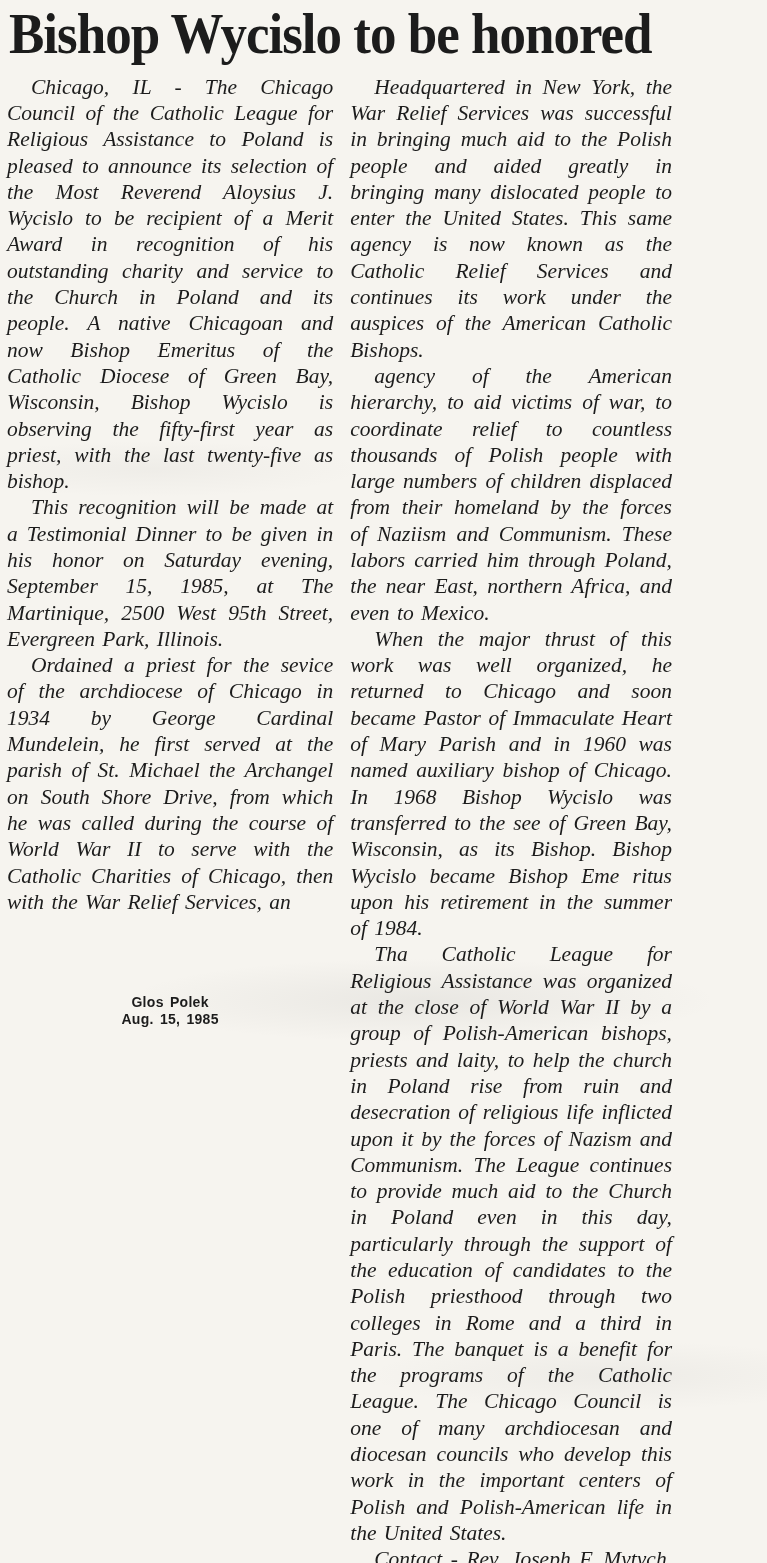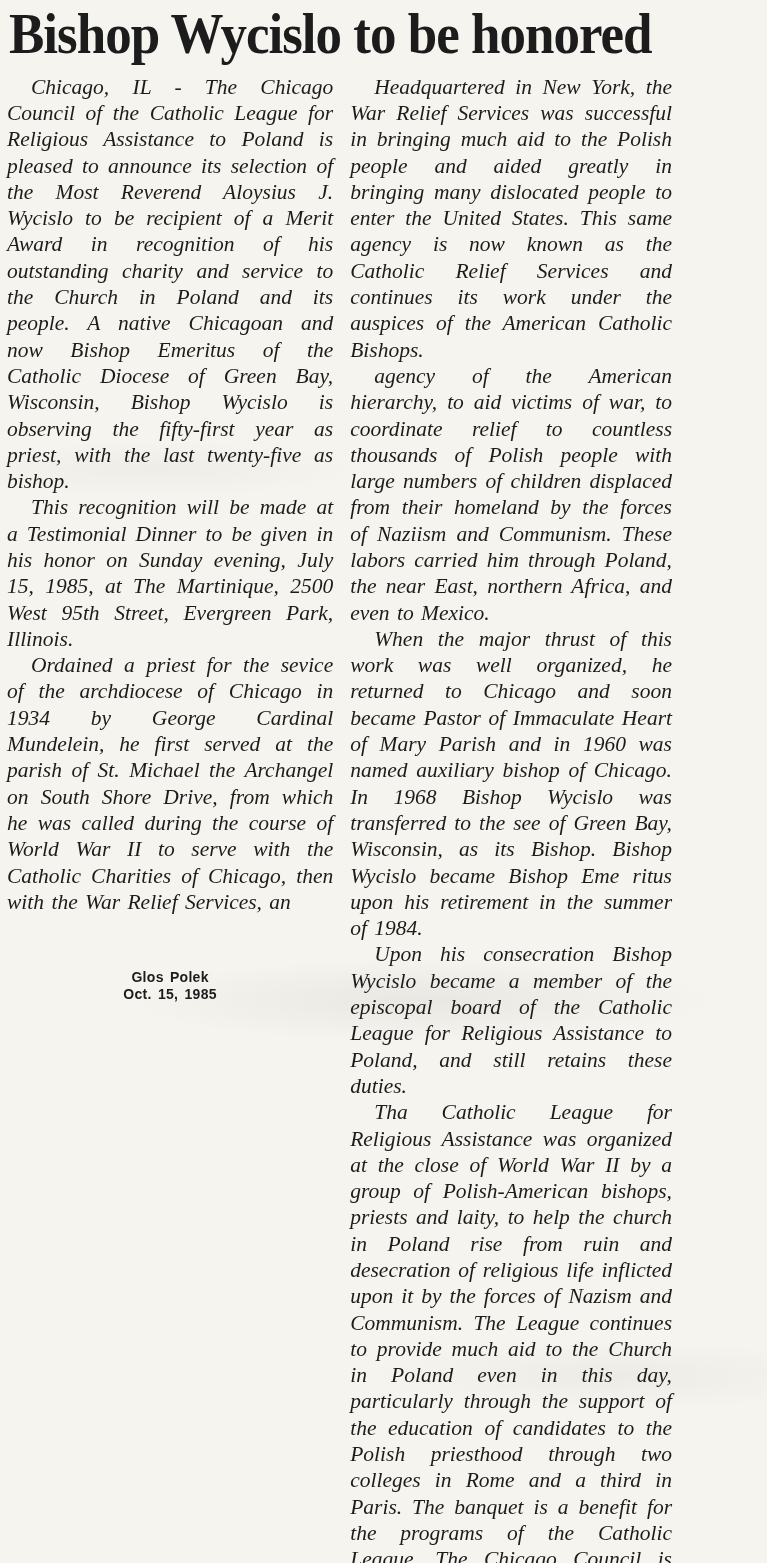--- a/index.html
+++ b/index.html
@@ -49,53 +49,52 @@
     word-spacing:2px;
   }
   .col-left{width:374px;}
   .col-right{width:369px;}
   .para{
     text-indent:24px;
     text-align:justify;
     font-style:italic;
   }
   .credit{
-    margin-top:54px;
+    margin-top:79px;
     text-align:center;
     font-family:"Liberation Sans", sans-serif;
     font-weight:700;
     font-size:14px;
     line-height:17px;
     letter-spacing:0.3px;
   }
 </style>
 </head>
 <body>
 
 <div class="page">
 
   <h1 class="headline">Bishop Wycislo to be honored</h1>
 
   <div class="columns">
 
     <div class="col col-left">
       <p class="para">Chicago, IL - The Chicago Council of the Catholic League for Religious Assistance to Poland is pleased to announce its selection of the Most Reverend Aloysius J. Wycislo to be recipient of a Merit Award in recognition of his outstanding charity and service to the Church in Poland and its people. A native Chicagoan and now Bishop Emeritus of the Catholic Diocese of Green Bay, Wisconsin, Bishop Wycislo is observing the fifty-first year as priest, with the last twenty-five as bishop.</p>
-      <p class="para">This recognition will be made at a Testimonial Dinner to be given in his honor on Sunday evening, July 15, 1985, at The Martinique, 2500 West 95th Street, Evergreen Park, Illinois.</p>
+      <p class="para">This recognition will be made at a Testimonial Dinner to be given in his honor on Saturday evening, September 15, 1985, at The Martinique, 2500 West 95th Street, Evergreen Park, Illinois.</p>
       <p class="para">Ordained a priest for the sevice of the archdiocese of Chicago in 1934 by George Cardinal Mundelein, he first served at the parish of St. Michael the Archangel on South Shore Drive, from which he was called during the course of World War II to serve with the Catholic Charities of Chicago, then with the War Relief Services, an</p>
 
       <div class="credit">
         <div>Glos Polek</div>
-        <div>Oct. 15, 1985</div>
+        <div>Aug. 15, 1985</div>
       </div>
     </div>
 
     <div class="col col-right">
       <p class="para">Headquartered in New York, the War Relief Services was successful in bringing much aid to the Polish people and aided greatly in bringing many dislocated people to enter the United States. This same agency is now known as the Catholic Relief Services and continues its work under the auspices of the American Catholic Bishops.</p>
       <p class="para">agency of the American hierarchy, to aid victims of war, to coordinate relief to countless thousands of Polish people with large numbers of children displaced from their homeland by the forces of Naziism and Communism. These labors carried him through Poland, the near East, northern Africa, and even to Mexico.</p>
       <p class="para">When the major thrust of this work was well organized, he returned to Chicago and soon became Pastor of Immaculate Heart of Mary Parish and in 1960 was named auxiliary bishop of Chicago. In 1968 Bishop Wycislo was transferred to the see of Green Bay, Wisconsin, as its Bishop. Bishop Wycislo became Bishop Eme ritus upon his retirement in the summer of 1984.</p>
-      <p class="para">Upon his consecration Bishop Wycislo became a member of the episcopal board of the Catholic League for Religious Assistance to Poland, and still retains these duties.</p>
       <p class="para">Tha Catholic League for Religious Assistance was organized at the close of World War II by a group of Polish-American bishops, priests and laity, to help the church in Poland rise from ruin and desecration of religious life inflicted upon it by the forces of Nazism and Communism. The League continues to provide much aid to the Church in Poland even in this day, particularly through the support of the education of candidates to the Polish priesthood through two colleges in Rome and a third in Paris. The banquet is a benefit for the programs of the Catholic League. The Chicago Council is one of many archdiocesan and diocesan councils who develop this work in the important centers of Polish and Polish-American life in the United States.</p>
       <p class="para">Contact - Rev. Joseph F. Mytych, Sts. Peter and Paul Church, 3745 S. Paulina St., Chicago, IL 60609, (312 - 523-3410).</p>
 
     </div>
 
   </div>
 </div>
 
 </body></html>

